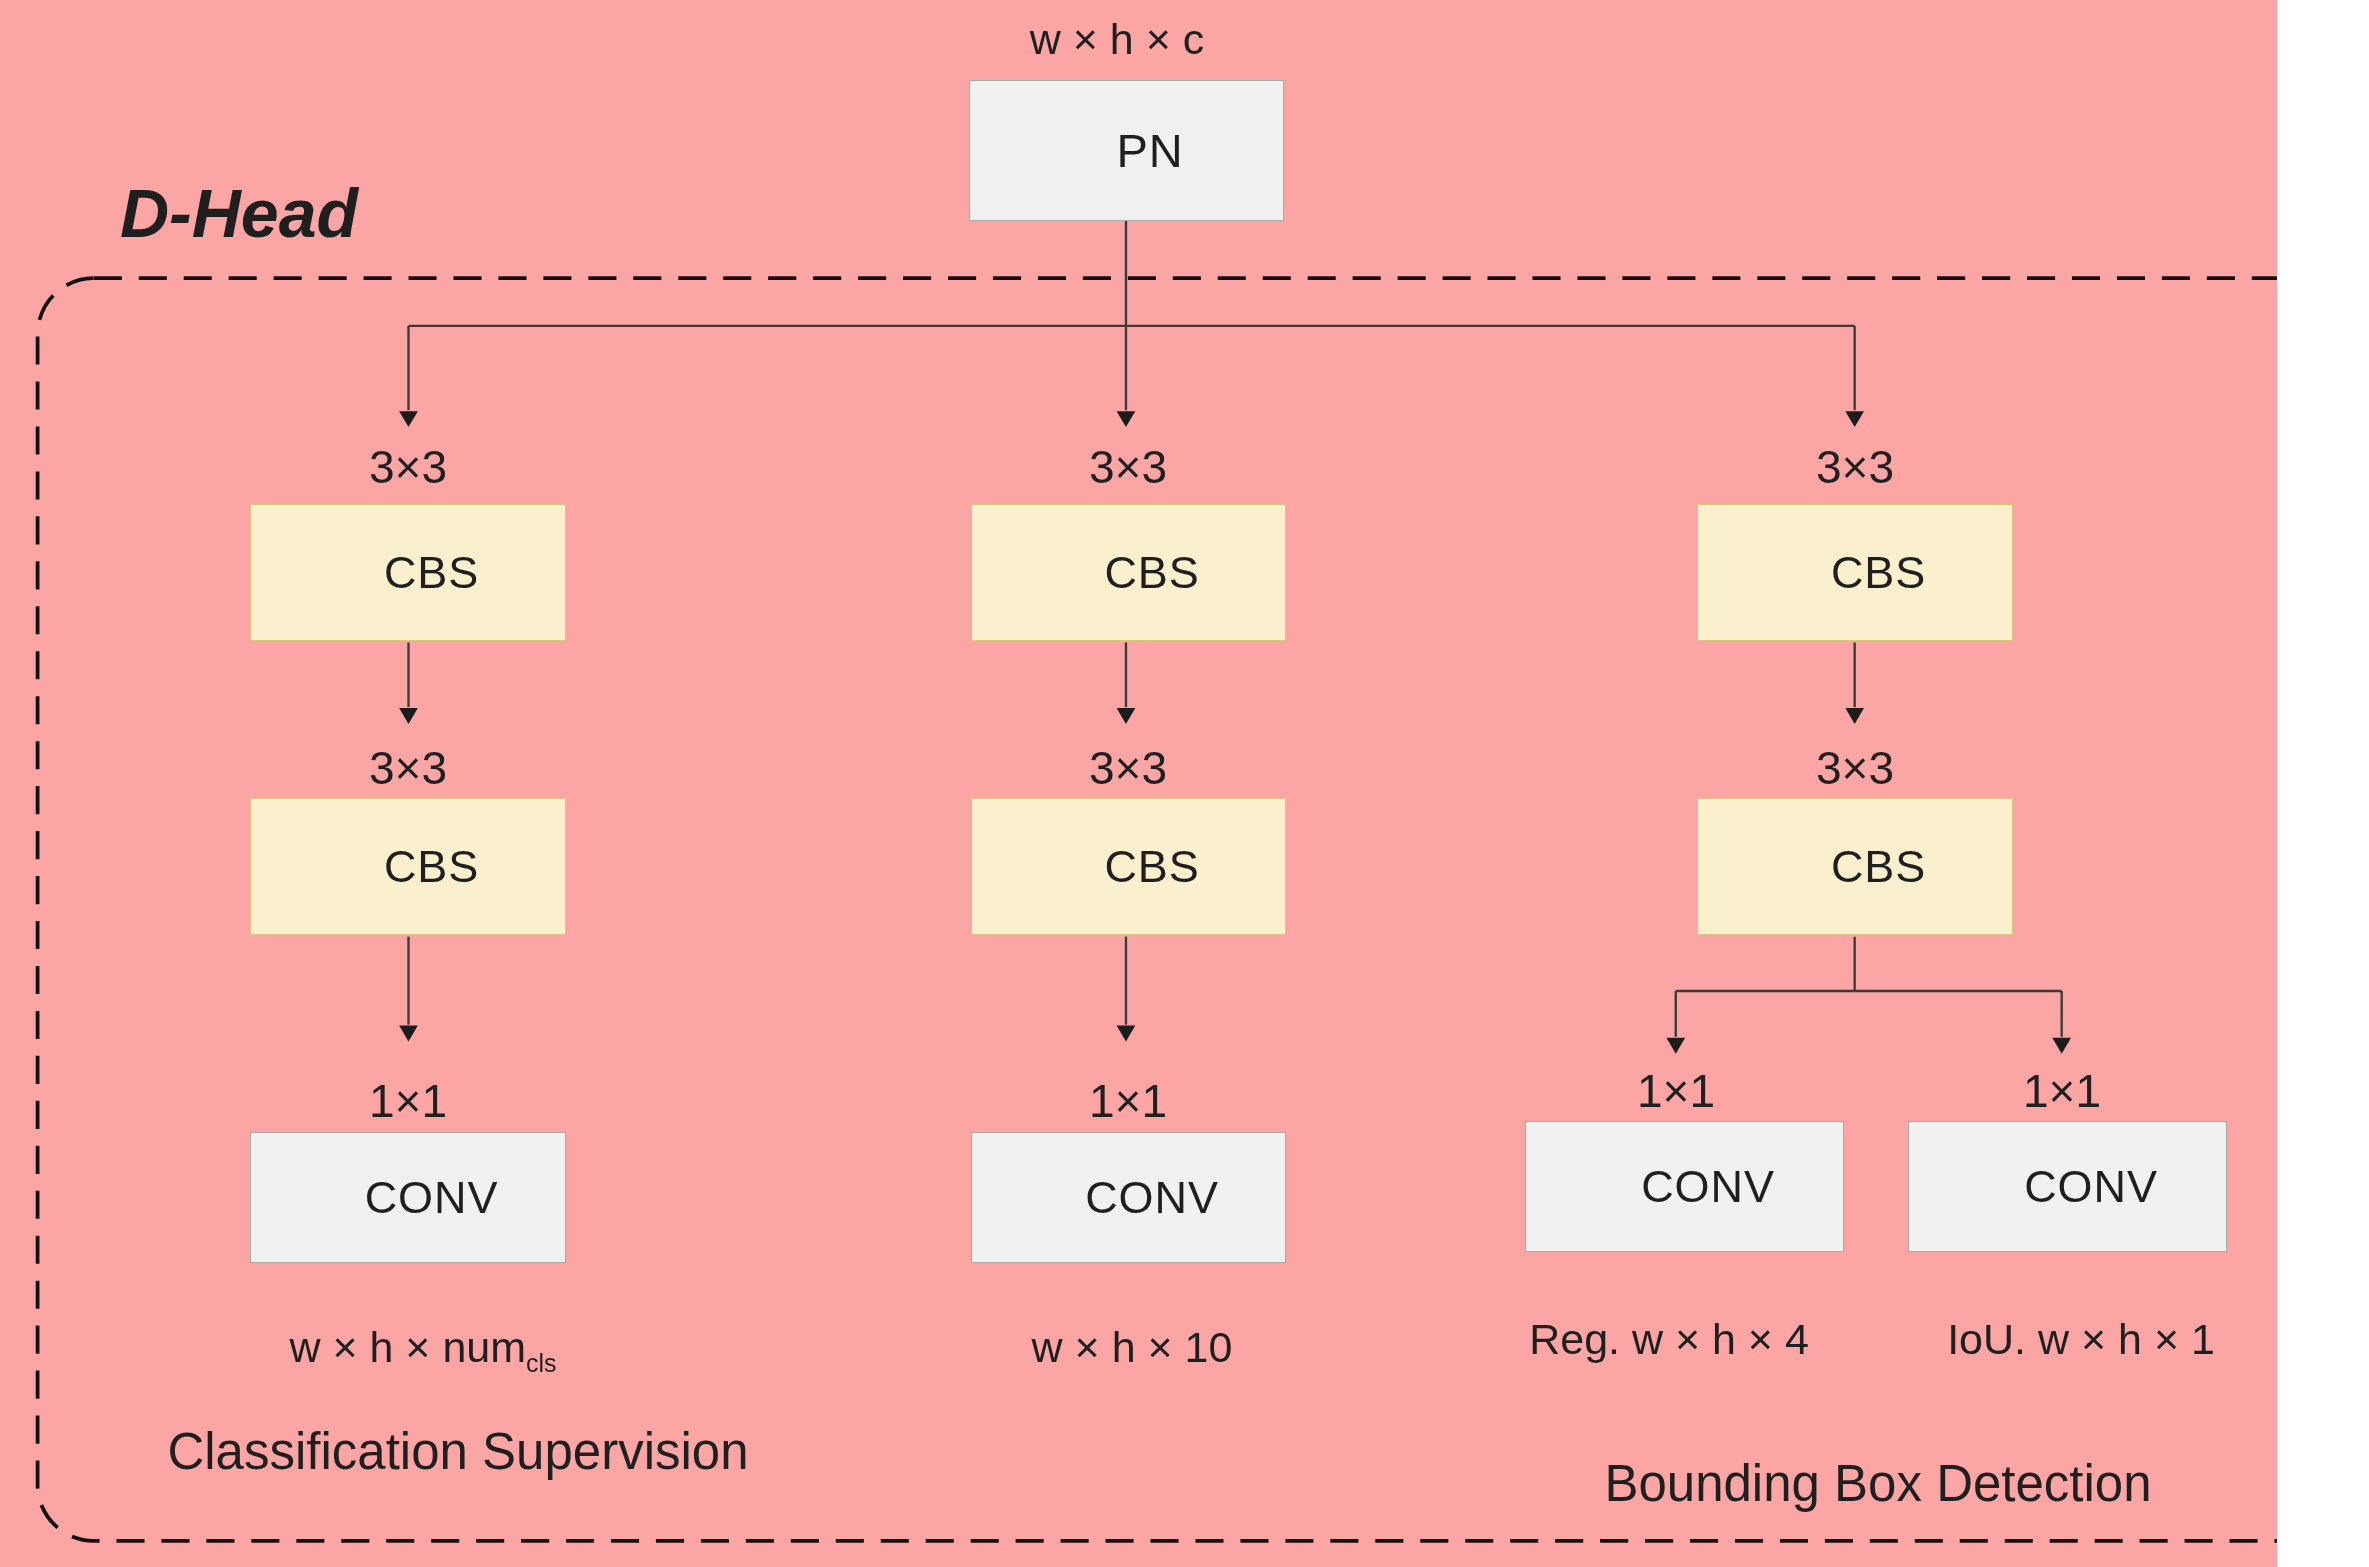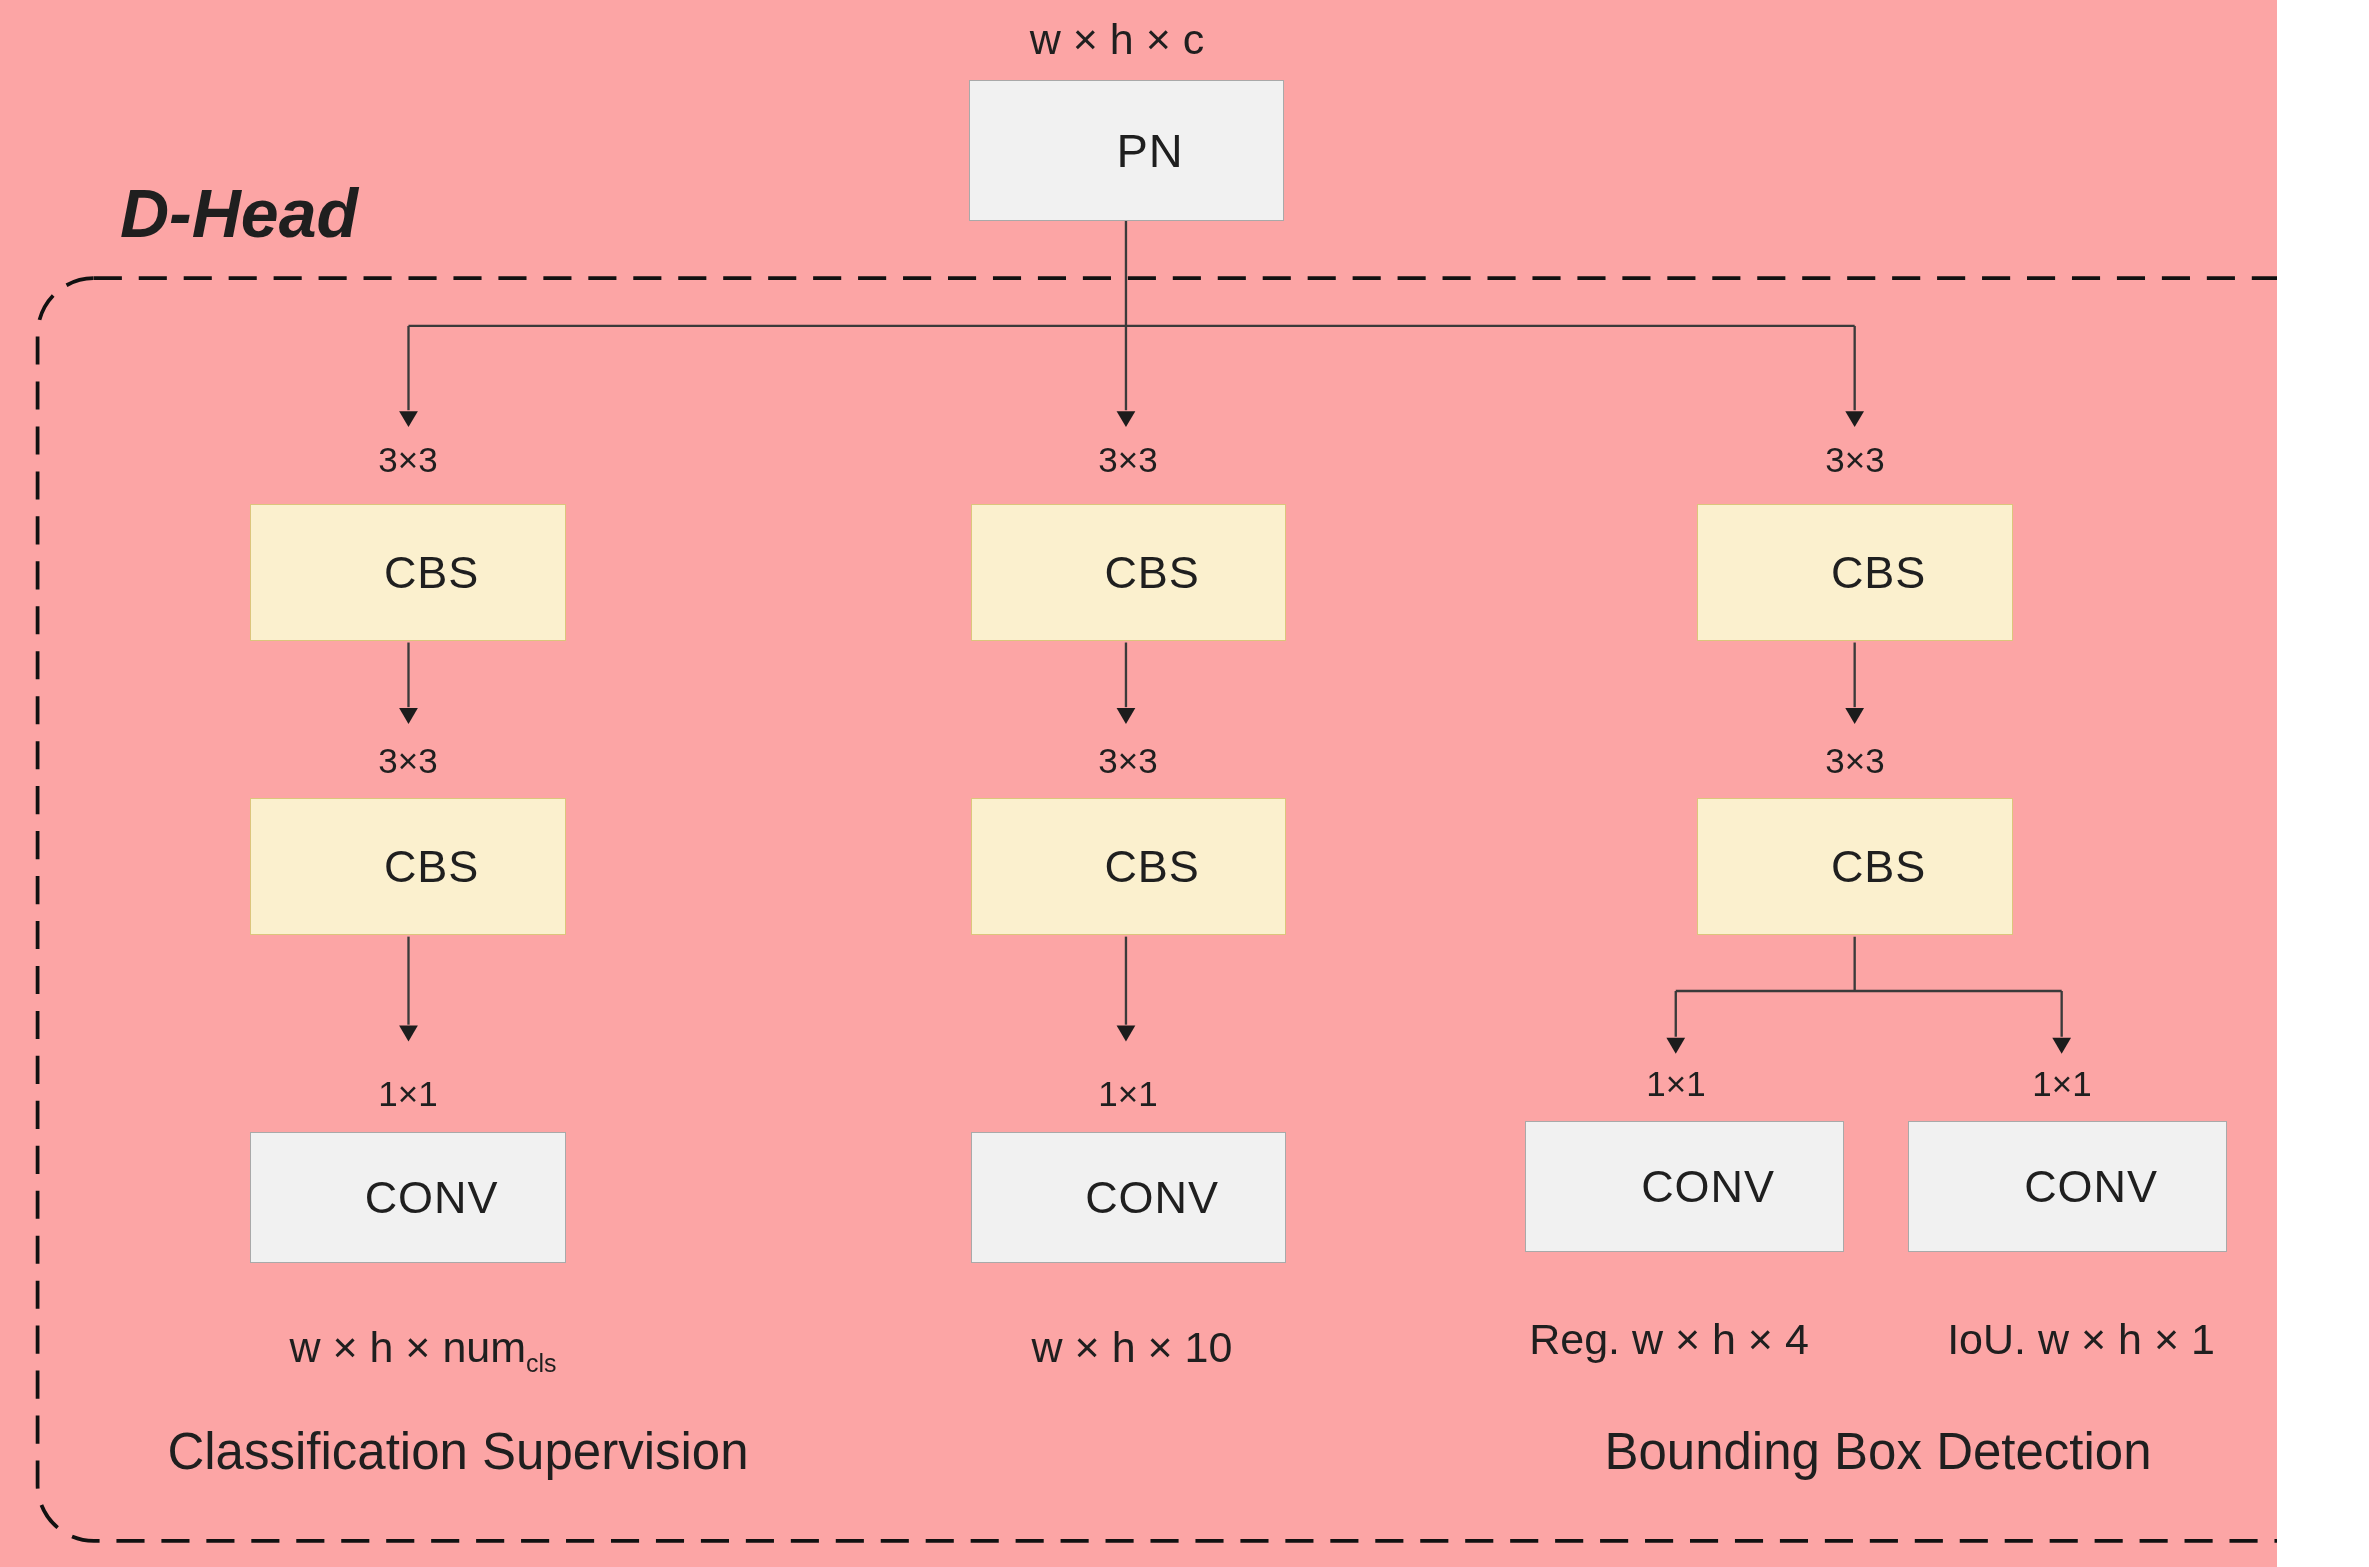--- a/index.html
+++ b/index.html
@@ -9,21 +9,21 @@
   }
   svg.wires { position:absolute; left:0; top:0; }
   .box {
     position:absolute; box-sizing:border-box;
     display:flex; align-items:center; justify-content:center;
     font-size:45px; letter-spacing:0.9px; color:#1f1f1f;padding-left:47px;
   }
   .cbs  { background:#FBF0CE; border:1.9px solid #DCC57C; }
   .gray { background:#F1F1F1; border:1.9px solid #A9A9A9; }
   .lbl  { position:absolute; transform:translateX(-50%); white-space:nowrap; text-align:center; }
-  .kernel  { font-size:35px; }
+  .kernel  { font-size:46px; }
   .dims    { font-size:43px; }
   .dims sub{ font-size:0.58em; line-height:0; }
   .caption { font-size:51px; }
   .dhead   { position:absolute; font-size:68px; font-weight:bold; font-style:italic; white-space:nowrap; }
 </style>
 </head>
 <body>
 
 <div class="canvas">
 
@@ -82,16 +82,16 @@
   <div class="lbl kernel" style="left:1855px; top:440px">3×3</div>
   <div class="box cbs" style="left:1697px; top:504px; width:316px; height:137px">CBS</div>
   <div class="lbl kernel" style="left:1855px; top:741px">3×3</div>
   <div class="box cbs" style="left:1697px; top:798px; width:316px; height:137px">CBS</div>
   <div class="lbl kernel" style="left:1676px; top:1064px">1×1</div>
   <div class="lbl kernel" style="left:2062px; top:1064px">1×1</div>
   <div class="box gray" style="left:1525px; top:1121px; width:319px; height:131px">CONV</div>
   <div class="box gray" style="left:1908px; top:1121px; width:319px; height:131px">CONV</div>
   <div class="lbl dims" style="left:1669px; top:1315px">Reg. w × h × 4</div>
   <div class="lbl dims" style="left:2081px; top:1315px">IoU. w × h × 1</div>
-  <div class="lbl caption" style="left:1878px; top:1422px">Bounding Box Detection</div>
+  <div class="lbl caption" style="left:1878px; top:1454px">Bounding Box Detection</div>
 
 </div>
 
 
 </body></html>

